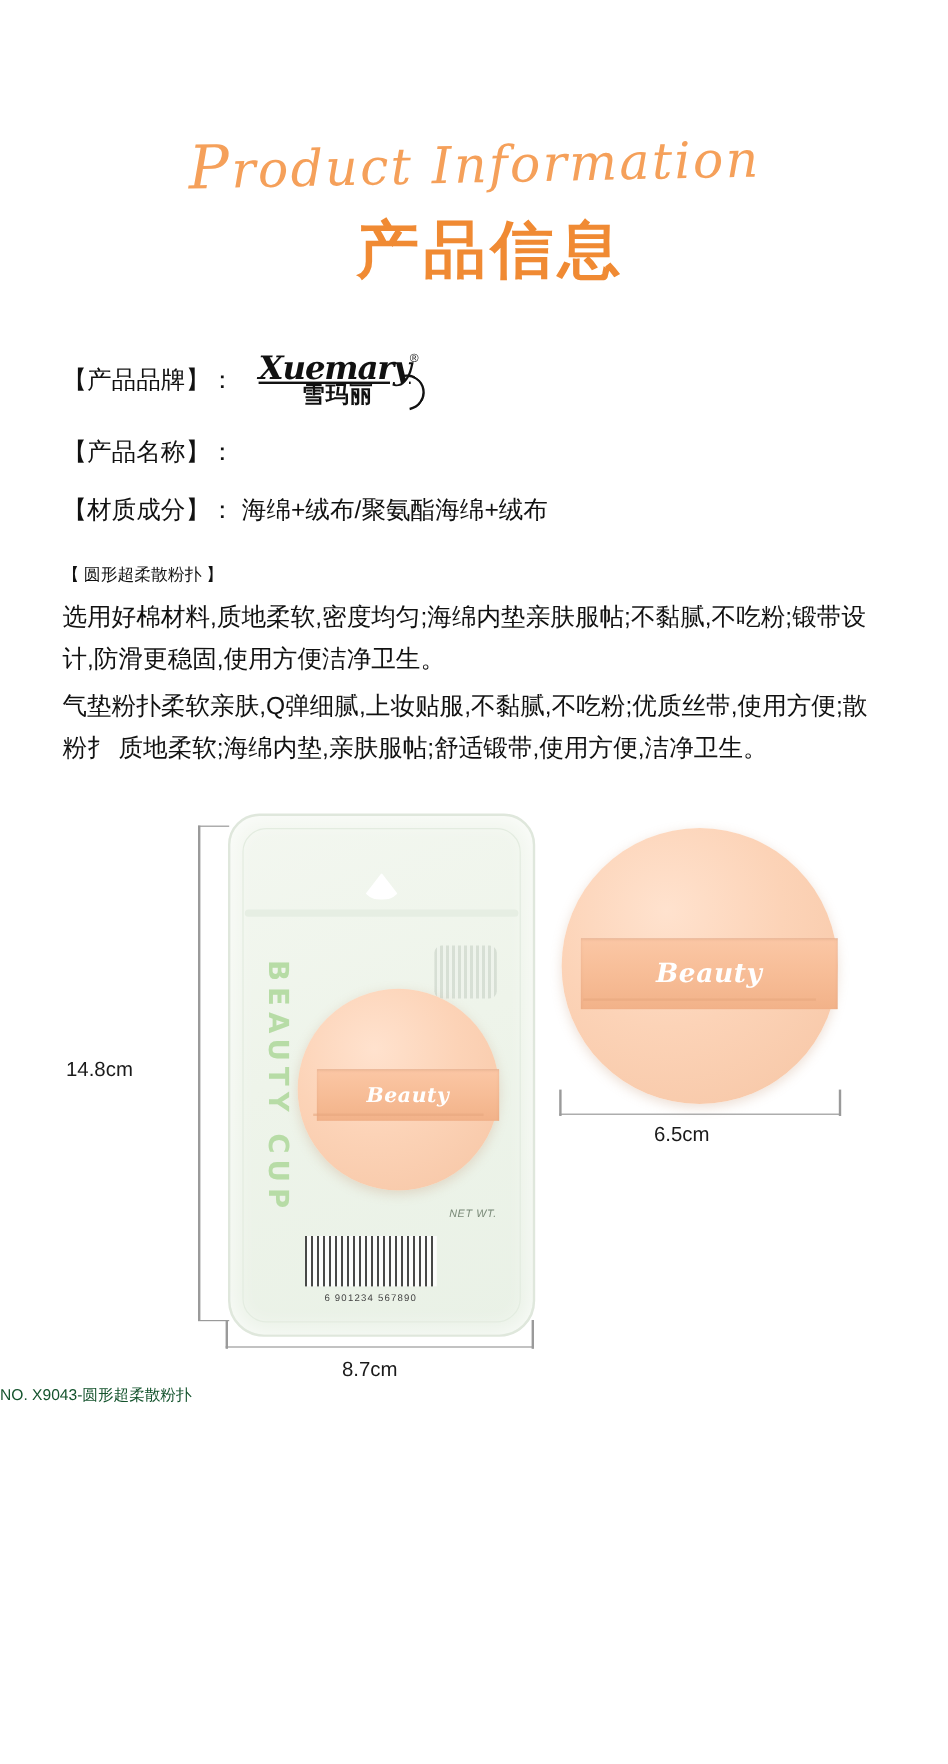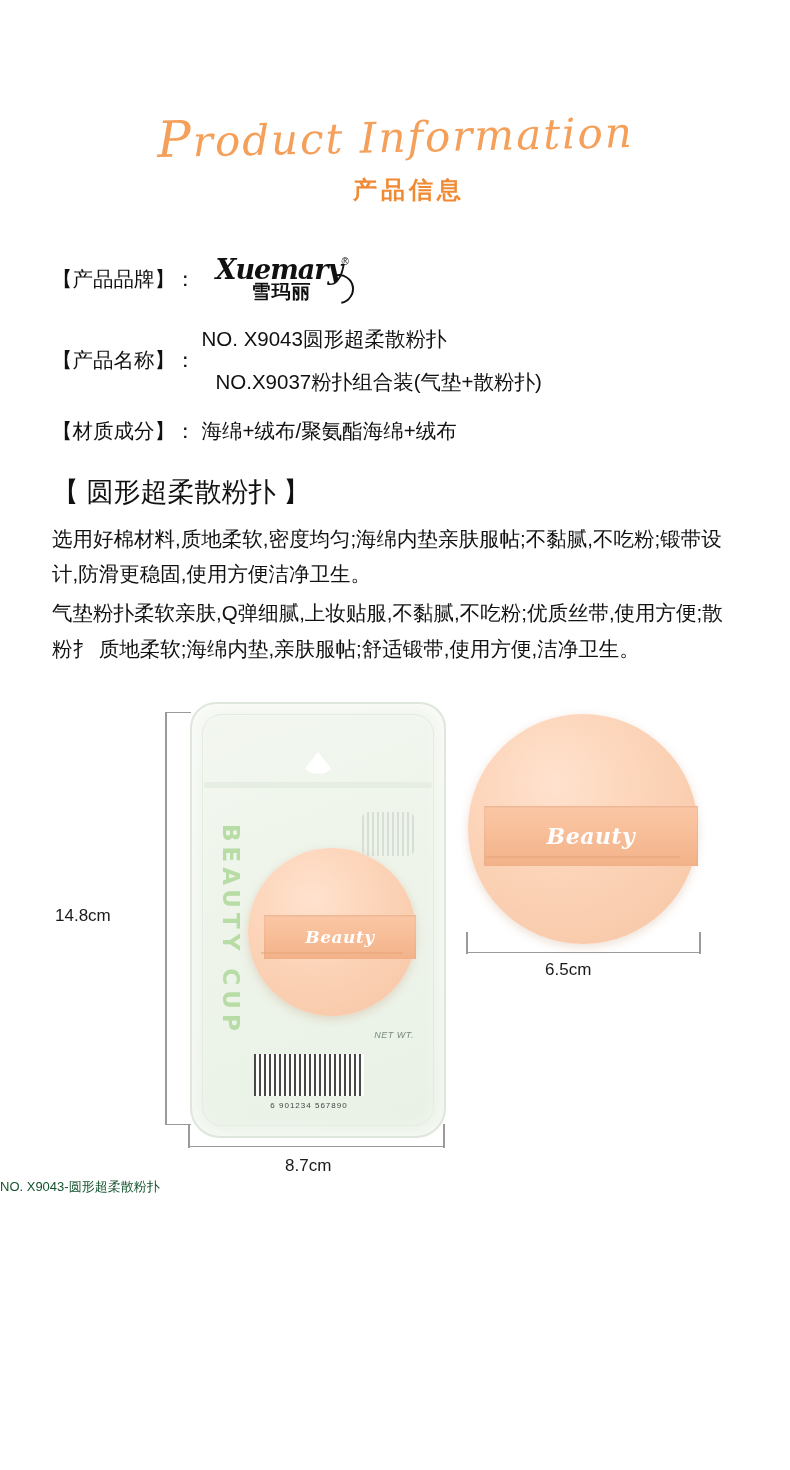--- a/index.html
+++ b/index.html
@@ -30,21 +30,21 @@
     font-weight: 400;
     line-height: 1;
     transform: rotate(-1.2deg);
     display: inline-block;
   }
   .script-title .cap {
     font-size: 50px;
   }
   .cn-title {
     margin-top: 14px;
-    font-size: 24px;
+    font-size: 52px;
     font-weight: bold;
     color: #f08a33;
     letter-spacing: 4px;
     padding-left: 28px;
   }
 
   
   .info {
     margin: 46px 52px 0 52px;
     font-size: 20.5px;
@@ -78,20 +78,21 @@
   .brand-logo .brand-latin {
     font-family: "DejaVu Serif", serif;
     font-style: italic;
     font-weight: bold;
     font-size: 27px;
     letter-spacing: -1px;
     position: absolute;
     left: 6px;
     top: -2px;
     color: #111;
+    text-decoration: underline;
   }
   .brand-logo .brand-reg {
     position: absolute;
     left: 132px;
     top: 2px;
     font-size: 10px;
     color: #111;
   }
   .brand-logo .brand-cn {
     position: absolute;
@@ -111,21 +112,21 @@
     border: 2.5px solid #111;
     border-radius: 50%;
     border-left-color: transparent;
     border-bottom-color: transparent;
     transform: rotate(35deg);
   }
 
   .section-head {
     margin-top: 26px;
     margin-bottom: 8px;
-    font-size: 27px;
+    font-size: 14px;
   }
   .para {
     font-size: 20.5px;
     line-height: 1.72;
     margin-bottom: 4px;
   }
 
   
   .gallery {
     position: relative;
@@ -311,24 +312,20 @@
     <div class="brand-logo">
       <span class="brand-latin">Xuemary</span>
       <span class="brand-reg">®</span>
       <span class="brand-cn">雪玛丽</span>
       <span class="brand-swoosh"></span>
     </div>
   </div>
 
   <div class="row">
     <div class="label">【产品名称】：</div>
-    <div class="value">
-      <div>NO. X9043圆形超柔散粉扑</div>
-      <div class="line2">NO.X9037粉扑组合装(气垫+散粉扑)</div>
-    </div>
   </div>
 
   <div class="row">
     <div class="label">【材质成分】：</div>
     <div class="value">海绵+绒布/聚氨酯海绵+绒布</div>
   </div>
 
   <div class="section-head">【 圆形超柔散粉扑 】</div>
   <div class="para">选用好棉材料,质地柔软,密度均匀;海绵内垫亲肤服帖;不黏腻,不吃粉;锻带设计,防滑更稳固,使用方便洁净卫生。</div>
 

